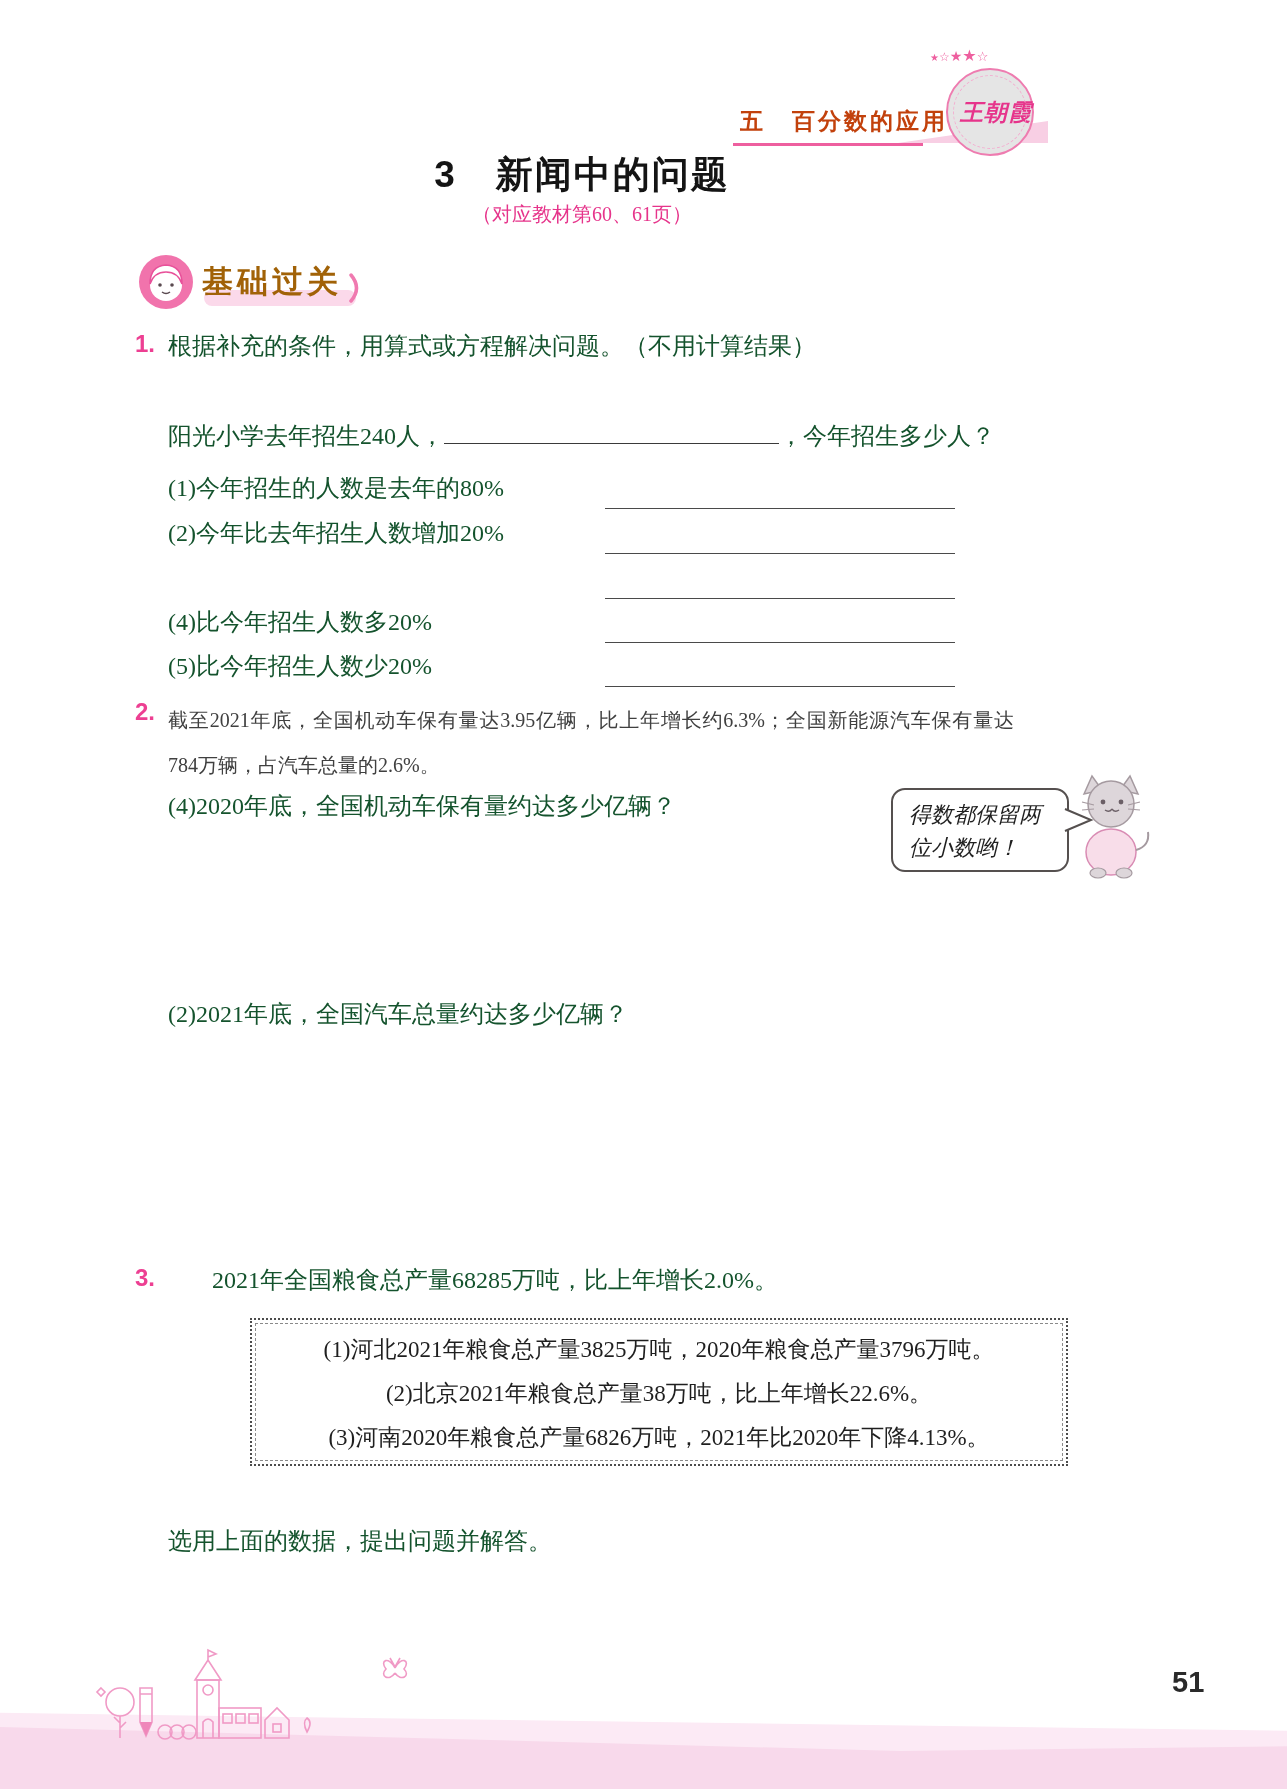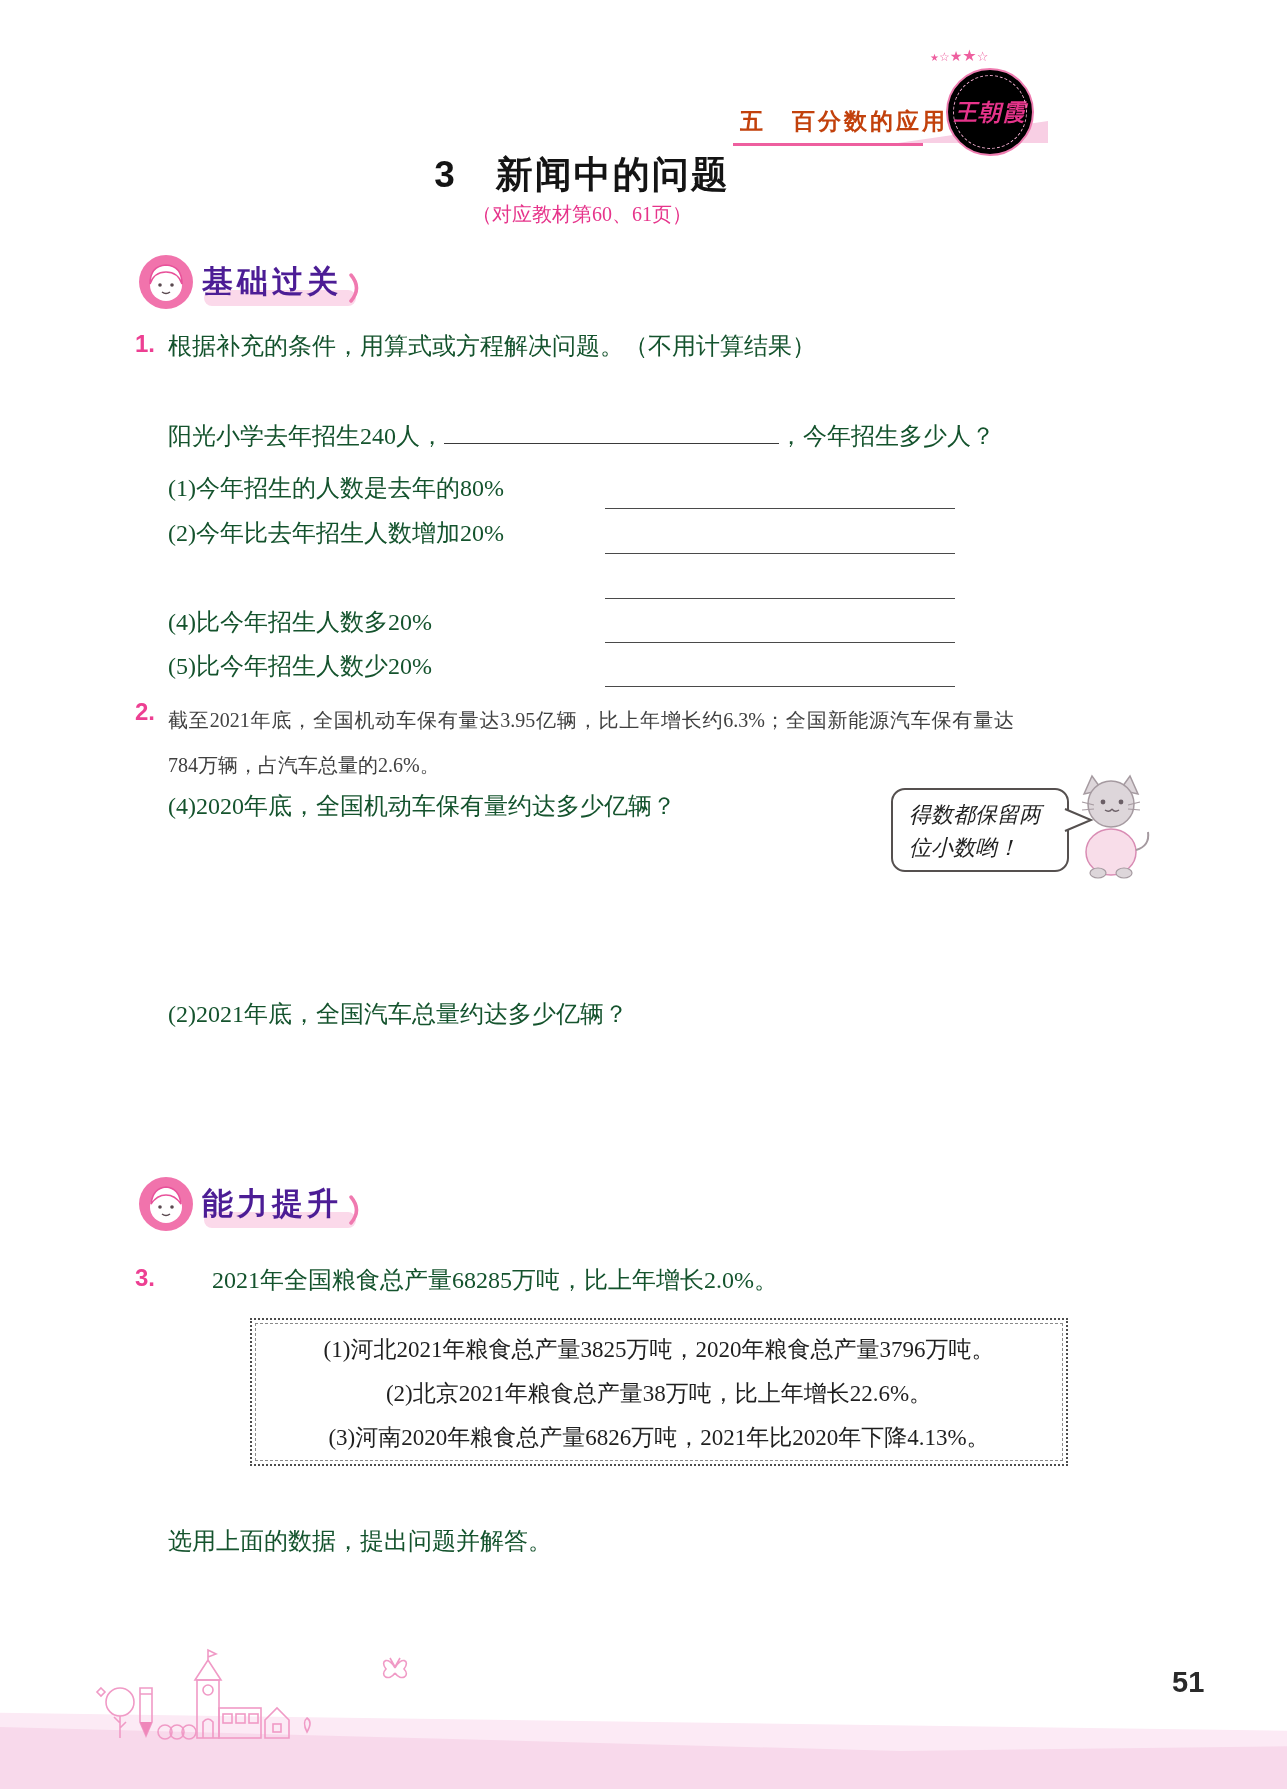--- a/index.html
+++ b/index.html
@@ -12,41 +12,41 @@
              font-weight:700; font-size:23px; color:#c2410c; letter-spacing:3px; z-index:3; }
   .chapter-underline { position:absolute; top:143px; left:733px; width:190px; height:2.5px;
              background:#ee5f9f; z-index:3; }
   .header-wedge { position:absolute; top:121px; left:898px; width:150px; height:22px;
              background:#f8cfe4; clip-path:polygon(0 100%,100% 0,100% 100%); z-index:1; }
   .stamp { position:absolute; top:46px; left:928px; width:120px; height:120px; z-index:2; }
   .stamp-stars { position:absolute; top:0; left:2px; white-space:nowrap; color:#ee5f9f; }
   .stamp-stars span { display:inline-block; }
   .stamp-circle { position:absolute; top:22px; left:18px; width:88px; height:88px;
              border:2px solid #ee7cb0; border-radius:50%; display:flex; align-items:center;
-             justify-content:center; background:#000000; }
+             justify-content:flex-end; background:#e5e5e5; }
   .stamp-circle::before { content:""; position:absolute; inset:5px; border:1.5px dashed #f3aed0;
              border-radius:50%; }
   .stamp-text { font-size:23px; font-weight:700; color:#e6348b; letter-spacing:1px;
              font-style:italic; }
 
   
   .title { position:absolute; top:150px; left:0; width:1164px; text-align:center;
            font-family:"Liberation Sans","DejaVu Sans",sans-serif; font-size:37px;
            font-weight:700; color:#141414; letter-spacing:2px; }
   .subtitle { position:absolute; top:201px; left:0; width:1164px; text-align:center;
            font-size:20px; color:#e6348b; }
 
   
   .badge { position:absolute; left:138px; display:flex; align-items:center; z-index:2; }
   .badge .mascot { width:56px; height:56px; flex:0 0 56px; }
   .badge .label-wrap { position:relative; margin-left:8px; height:52px; display:flex; align-items:center; }
   .badge .label-underlay { position:absolute; left:2px; right:-14px; bottom:2px; height:16px;
            background:#fbd9ea; border-radius:8px; }
   .badge .label { position:relative; font-family:"Liberation Sans","DejaVu Sans",sans-serif;
-           font-size:31px; font-weight:700; color:#4c1d95; letter-spacing:4px; }
+           font-size:31px; font-weight:700; color:#a16207; letter-spacing:4px; }
   .badge .tail { position:relative; margin-left:6px; top:6px; }
 
   
   .qnum { position:absolute; font-family:"Liberation Sans","DejaVu Sans",sans-serif;
           font-weight:700; font-size:24px; color:#ed3f92; }
   .qtext { position:absolute; font-size:24px; color:#14532d; }
   .qpara { position:absolute; font-size:20px; line-height:45px; color:#404040; width:846px;
            text-align:justify; }
   .blank-inline { display:inline-block; width:335px; height:1em;
            border-bottom:1.6px solid #3a3a3a; }
@@ -156,37 +156,20 @@
     <path d="M44 37 q-3 4 -7 1 M44 37 q3 4 7 1" stroke="#6b5f66" stroke-width="1.4" fill="none"></path>
     <path d="M14 30 L26 33 M14 38 L26 37 M72 30 L60 33 M72 38 L60 37" stroke="#a59aa0" stroke-width="1.2"></path>
     <ellipse cx="43" cy="80" rx="25" ry="23" fill="#f8dde9" stroke="#d98cb4" stroke-width="1.5"></ellipse>
     <ellipse cx="30" cy="101" rx="8" ry="5" fill="#ddd6da" stroke="#a59aa0" stroke-width="1.2"></ellipse>
     <ellipse cx="56" cy="101" rx="8" ry="5" fill="#ddd6da" stroke="#a59aa0" stroke-width="1.2"></ellipse>
     <path d="M68 78 q14 -4 12 -18" stroke="#a59aa0" stroke-width="2" fill="none"></path>
   </svg>
 
   <div class="qtext" style="top:998px; left:168px;">(2)2021年底，全国汽车总量约达多少亿辆？</div>
 
-  <div class="badge" style="top:1176px;">
-    <svg class="mascot" viewBox="0 0 56 56">
-      <circle cx="28" cy="28" r="27" fill="#f173ac"></circle>
-      <circle cx="28" cy="31" r="16" fill="#fff"></circle>
-      <path d="M13 28 Q15 12 28 11 Q41 12 43 28 Q37 19 28 19 Q19 19 13 28 Z" fill="#fff" stroke="#e8519a" stroke-width="1.5"></path>
-      <circle cx="22" cy="31" r="1.8" fill="#5a4a50"></circle>
-      <circle cx="34" cy="31" r="1.8" fill="#5a4a50"></circle>
-      <path d="M24 38 Q28 41 32 38" stroke="#5a4a50" stroke-width="1.5" fill="none"></path>
-    </svg>
-    <div class="label-wrap">
-      <div class="label-underlay"></div>
-      <div class="label">能力提升</div>
-    </div>
-    <svg class="tail" width="16" height="32">
-      <path d="M3 3 Q14 16 3 29" stroke="#f07ab0" stroke-width="3.5" fill="none" stroke-linecap="round"></path>
-    </svg>
-  </div>
 
   <div class="qnum" style="top:1264px; left:135px;">3.</div>
   <div class="qtext" style="top:1264px; left:168px;margin-left:44px;">2021年全国粮食总产量68285万吨，比上年增长2.0%。</div>
 
   <div class="data-box">
     <div class="row">(1)河北2021年粮食总产量3825万吨，2020年粮食总产量3796万吨。</div>
     <div class="row">(2)北京2021年粮食总产量38万吨，比上年增长22.6%。</div>
     <div class="row">(3)河南2020年粮食总产量6826万吨，2021年比2020年下降4.13%。</div>
   </div>
 

